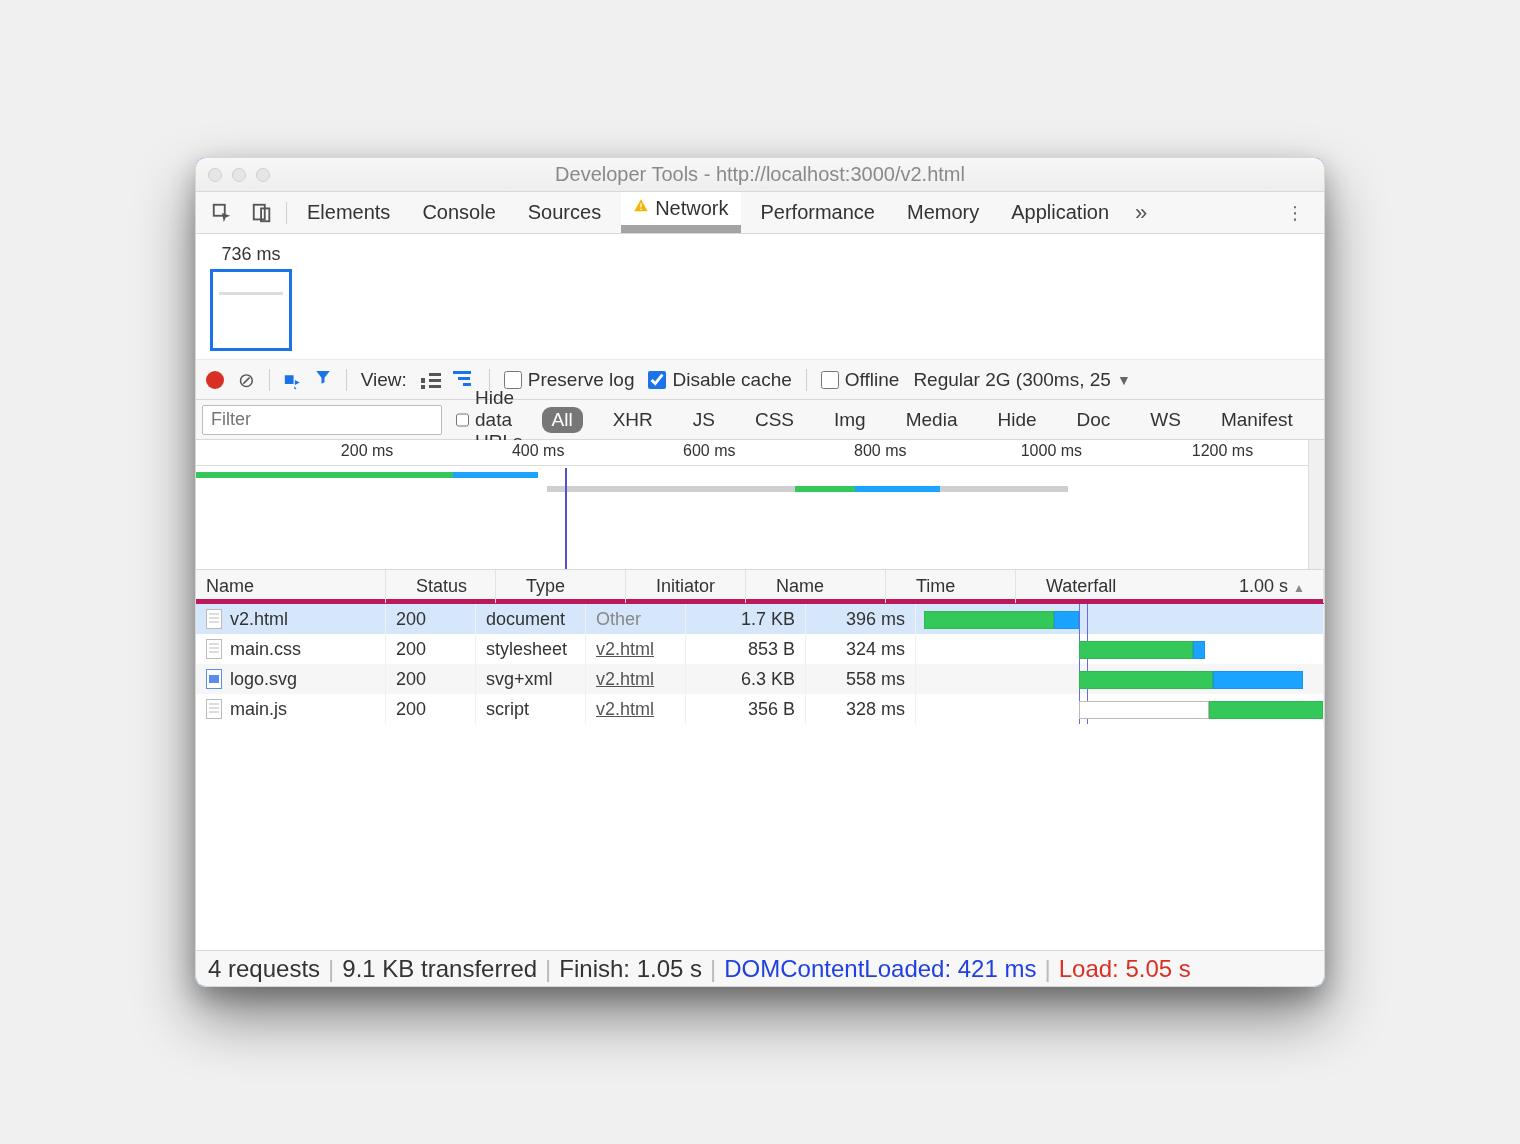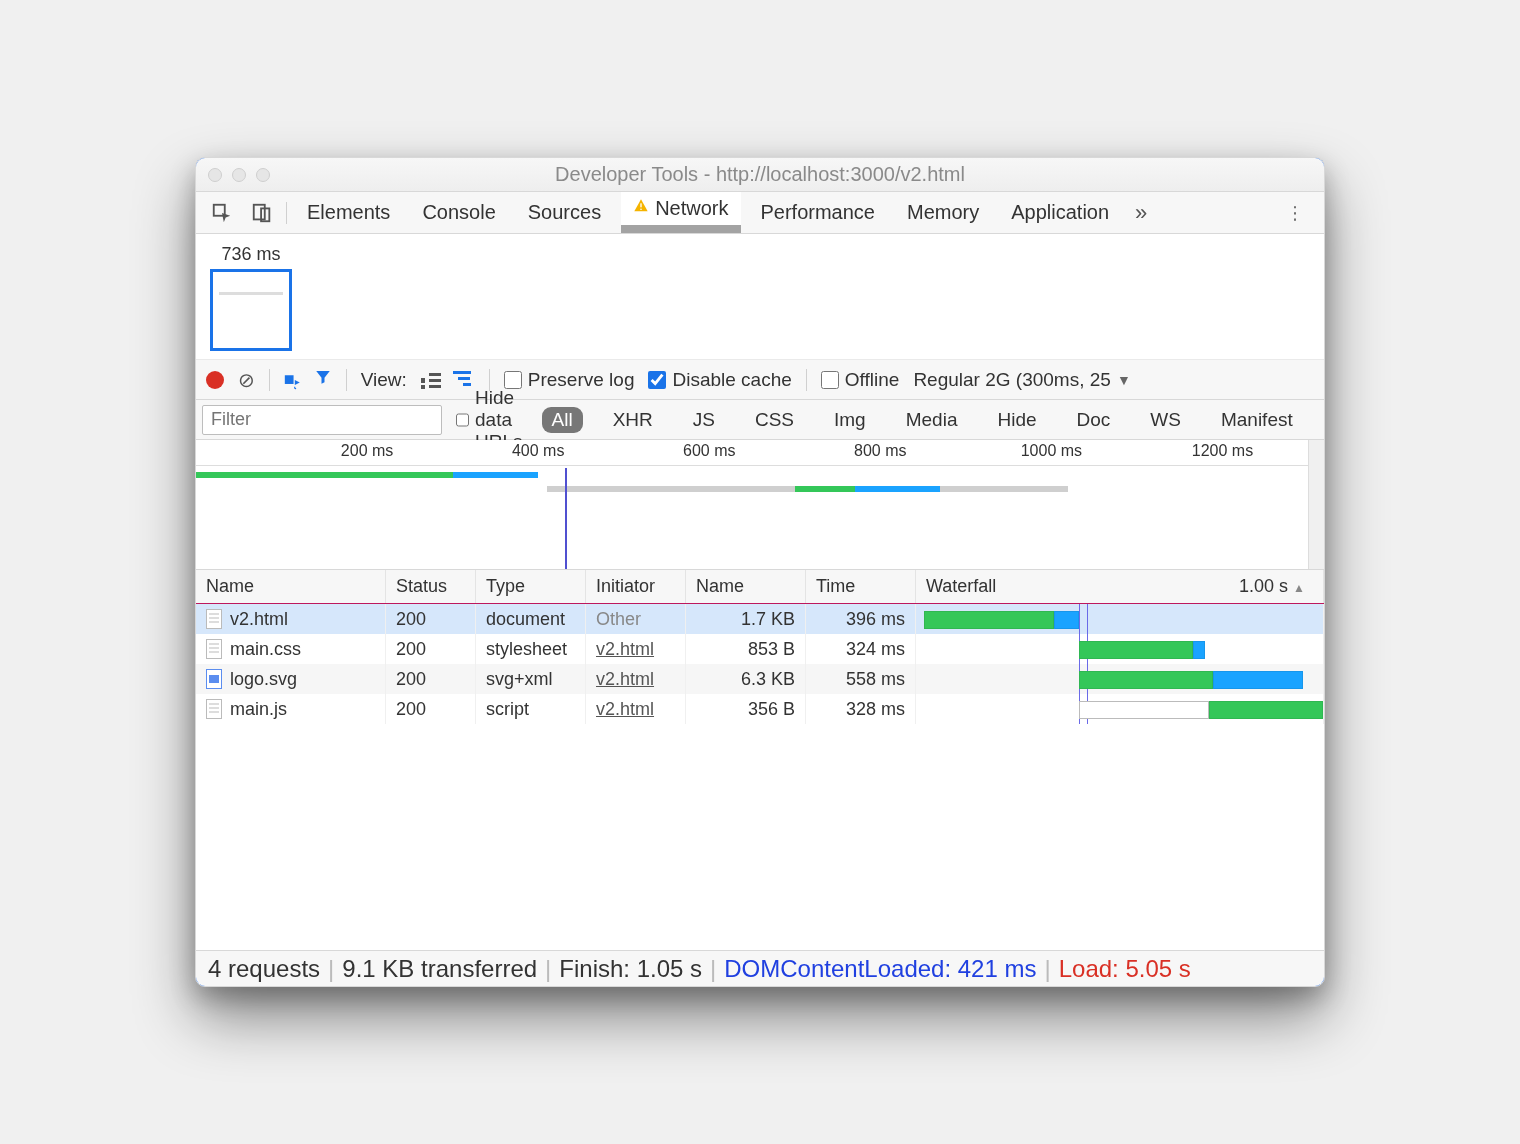--- a/index.html
+++ b/index.html
@@ -108,21 +108,21 @@
   .ov-bars2 { position:absolute; left:0; right:16px; top:46px; height:12px; }
   .bar { position:absolute; height:6px; }
   .green { background:#34c759; }
   .blue { background:#1aa3ff; }
   .grey { background:#cfcfcf; }
   .ov-marker { position:absolute; top:28px; bottom:0; width:2px; background:#5050d0; }
   .ov-scroll { position:absolute; right:0; top:0; bottom:0; width:16px; background:#f0f0f0; border-left:1px solid #ddd; }
   
   .table { flex:1; display:flex; flex-direction:column; background:#fff; overflow:hidden; }
   .thead, .row { display:grid; grid-template-columns: 190px 90px 110px 100px 120px 110px 1fr; }
-  .thead { height:34px; background:#f7f7f7; border-bottom:1px solid #be185d; font-size:18px; }
+  .thead { height:34px; background:#f7f7f7; border-bottom:5px solid #be185d; font-size:18px;gap:20px; }
   .thead > div { padding:6px 10px; border-right:1px solid #e4e4e4; color:#333; display:flex; align-items:center; }
   .thead .wf-hdr { justify-content:space-between; padding-right:18px; }
   .tri-up { font-size:12px; color:#888; }
   .tbody { flex:1; overflow:auto; }
   .row { height:30px; font-size:18px; }
   .row > div { padding:4px 10px; border-right:1px solid #f0f0f0; display:flex; align-items:center; overflow:hidden; white-space:nowrap; }
   .row:nth-child(odd){ background:#f6f6f6; }
   .row.selected { background:#d6e7fb; }
   .namecell { gap:8px; }
   .fico { width:16px; height:20px; border:1px solid #bbb; background:#fff; position:relative; flex-shrink:0; }

